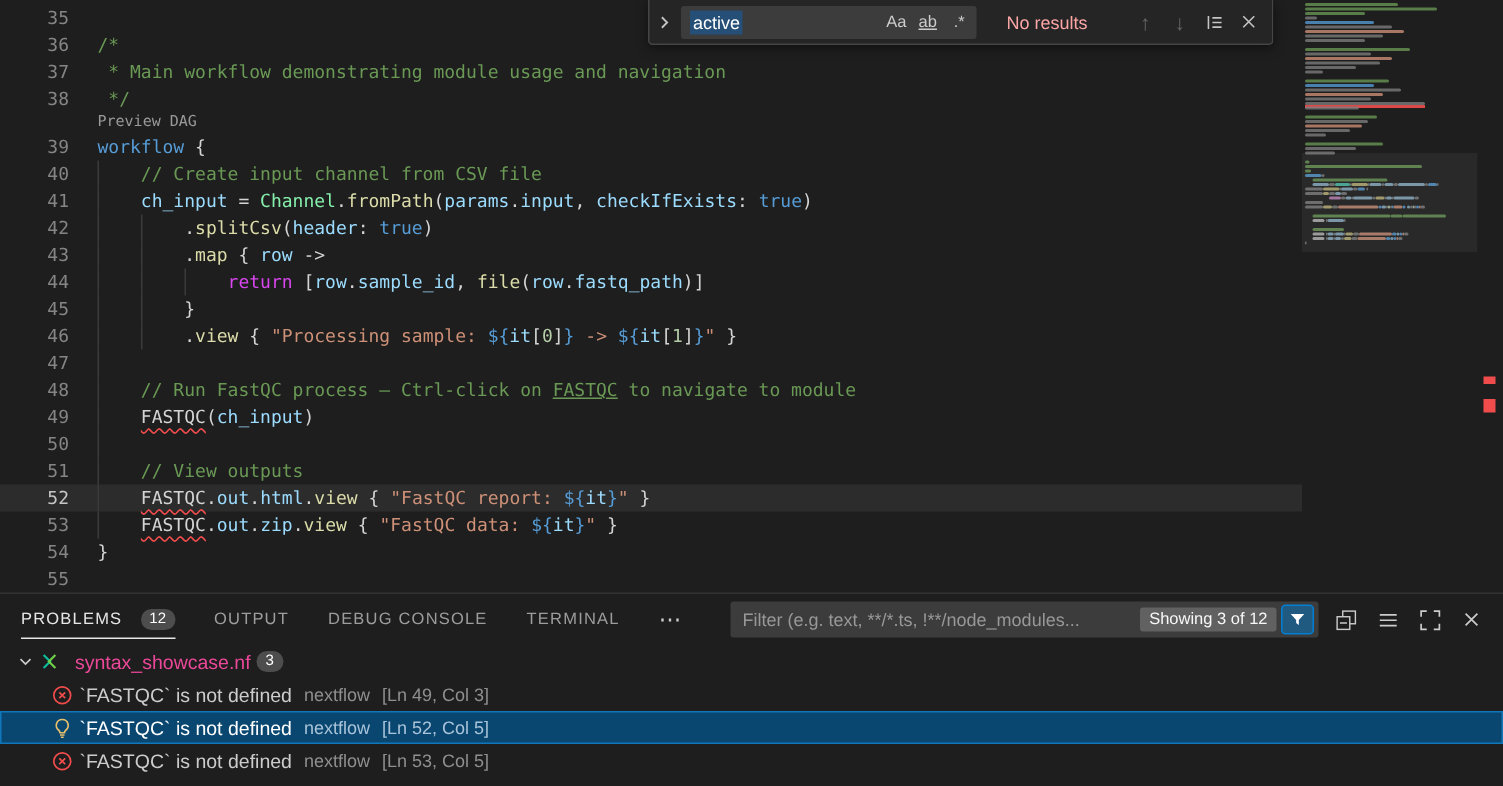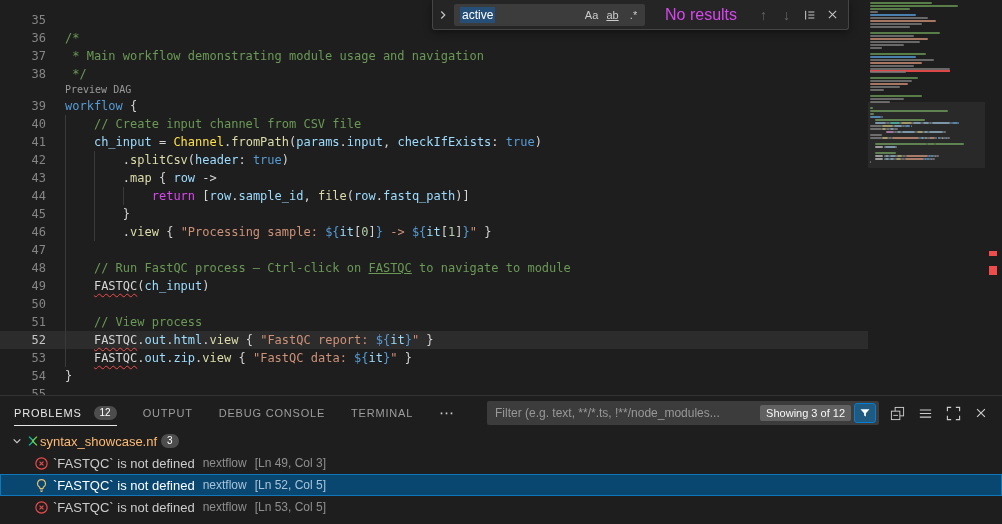--- a/index.html
+++ b/index.html
@@ -1,45 +1,45 @@
 <!DOCTYPE html>
 <html><head>
 <meta charset="utf-8">
 <style>
   *{margin:0;padding:0;box-sizing:border-box}
   html,body{width:1002px;height:524px;overflow:hidden;background:#1e1e1e;font-family:"Liberation Sans",sans-serif}
   #workbench{position:relative;width:1002px;height:524px;color:#ccc}
 
   
   #editor{position:absolute;left:0;top:0;width:1002px;height:395px;background:#1e1e1e}
-  #lines{position:absolute;left:0;top:8px;width:868px;padding-top:3px;font-family:"DejaVu Sans Mono",monospace;font-size:12px}
+  #lines{position:absolute;left:0;top:0;width:868px;padding-top:3px;font-family:"DejaVu Sans Mono",monospace;font-size:12px}
   .line{display:flex;height:18px;line-height:18px}
   .line.current{background:#2c2c2c}
   .ln{flex:0 0 46px;text-align:right;color:#858585;user-select:none}
   .line.current .ln{color:#c6c6c6}
   .code{position:relative;flex:1;padding-left:19px;white-space:pre}
   .guide{position:absolute;top:0;bottom:0;width:1px;background:#3a3a3a}
   .code-lens{height:14px;line-height:14px;margin-left:65px;font-size:10px;color:#9a9a9a;cursor:pointer}
   .tok-c{color:#6a9955}.tok-k{color:#569cd6}.tok-ctl{color:#d946ef}.tok-v{color:#9cdcfe}
-  .tok-f{color:#dcdcaa}.tok-t{color:#fde047}.tok-s{color:#ce9178}.tok-num{color:#b5cea8}.tok-p{color:#d4d4d4}
+  .tok-f{color:#dcdcaa}.tok-t{color:#86efac}.tok-s{color:#ce9178}.tok-num{color:#b5cea8}.tok-p{color:#d4d4d4}
   .tok-cu{color:#6a9955;text-decoration:underline}
   .tok-perr{color:#d4d4d4;text-decoration:underline wavy #f14c4c 1px;text-underline-offset:3px}
 
   
   #find-widget{position:absolute;z-index:5;top:0;left:432px;width:417px;height:30px;background:#252526;
     border:1px solid #454545;border-top:none;border-radius:0 0 3px 3px;display:flex;align-items:center;
     padding:0 5px 0 3px;gap:4px;box-shadow:0 2px 8px rgba(0,0,0,.45)}
   .fw-toggle{width:14px;height:100%;display:flex;align-items:center;justify-content:center;cursor:pointer}
   .fw-input{width:202px;height:22px;background:#3c3c3c;border-radius:2px;display:flex;align-items:center;
     padding:0 2px 0 6px;font-size:12px;color:#fff}
   .fw-query{background:#264f78;padding:1px 2px;white-space:pre}
   .fw-toggles{margin-left:auto;display:flex;gap:2px}
   .fw-tog{width:19px;height:19px;display:flex;align-items:center;justify-content:center;color:#ccc;font-size:11px;border-radius:3px;cursor:pointer}
   .fw-tog.underline{text-decoration:underline}
-  .fw-results{color:#d946ef;font-size:16px;margin:0 16px;white-space:nowrap;min-width:62px}
+  .fw-results{color:#fca5a5;font-size:12px;margin:0 16px;white-space:nowrap;min-width:62px}
   .fw-btn{width:21px;height:21px;display:flex;align-items:center;justify-content:center;color:#c5c5c5;font-size:14px;border-radius:3px;cursor:pointer}
   .fw-btn.disabled{opacity:.4}
 
   
   #minimap{position:absolute;left:868px;top:0;width:117px;height:395px;overflow:hidden}
   .mm-bar{position:absolute;height:2px;border-radius:1px;opacity:.78}
   .mm-errline{position:absolute;height:2px;background:#f14c4c;opacity:.9}
   #mm-slider{position:absolute;left:0;width:117px;background:rgba(200,200,200,.07)}
   #ruler{position:absolute;left:985px;top:0;width:17px;height:395px}
   .ruler-mark{position:absolute;left:4px;width:8px;background:#f14c4c}
@@ -57,21 +57,21 @@
   #panel-controls{margin-left:auto;display:flex;align-items:center;gap:7px}
   .filter-box{display:flex;align-items:center;width:392px;height:24px;background:#3c3c3c;border-radius:2px;padding:0 3px 0 8px}
   .filter-box input{flex:1;background:transparent;border:0;outline:0;color:#ccc;font-size:12px;font-family:"Liberation Sans",sans-serif}
   .filter-box input::placeholder{color:#989898}
   .showing-badge{background:#616161;color:#f8f8f8;font-size:11px;border-radius:2px;padding:2px 6px;margin:0 3px;white-space:nowrap}
   .funnel-btn{width:22px;height:20px;background:rgba(0,127,212,.45);border:1px solid #007fd4;border-radius:3px;display:flex;align-items:center;justify-content:center;cursor:pointer}
   .pa-btn{width:22px;height:22px;display:flex;align-items:center;justify-content:center;border-radius:4px;cursor:pointer}
   #panel-body{font-size:13px;color:#ccc}
   .tree-row{height:22px;display:flex;align-items:center;cursor:pointer}
   .file-row{padding-left:8px}
-  .file-row .fname{margin:0 4px 0 0;color:#fdba74}
+  .file-row .fname{margin:0 4px 0 10px;color:#ec4899}
   .twistie{display:flex;align-items:center;justify-content:center;width:18px}
   .prob-row{padding-left:32px}
   .prob-row .sev{display:flex;align-items:center;justify-content:center;width:18px;margin-right:3px}
   .prob-row.selected{background:#094771;outline:1px solid #1177bb;outline-offset:-1px}
   .prob-msg{color:#ccc;white-space:pre}
   .prob-row.selected .prob-msg{color:#fff}
   .prob-src,.prob-pos{color:#8f8f8f;font-size:12px;margin-left:8px;white-space:nowrap}
   .prob-row.selected .prob-src,.prob-row.selected .prob-pos{color:#a9c3d9}
 </style>
 </head>
@@ -141,21 +141,21 @@
         <div class="line">
           <span class="ln">49</span>
           <span class="code"><i class="guide" style="left: 19px;"></i><span class="tok-p">    </span><span class="tok-perr">FASTQC</span><span class="tok-p">(</span><span class="tok-v">ch_input</span><span class="tok-p">)</span></span>
         </div>
         <div class="line">
           <span class="ln">50</span>
           <span class="code"><i class="guide" style="left: 19px;"></i></span>
         </div>
         <div class="line">
           <span class="ln">51</span>
-          <span class="code"><i class="guide" style="left: 19px;"></i><span class="tok-p">    </span><span class="tok-c">// View process</span></span>
+          <span class="code"><i class="guide" style="left: 19px;"></i><span class="tok-p">    </span><span class="tok-c">// View outputs</span></span>
         </div>
         <div class="line current">
           <span class="ln">52</span>
           <span class="code"><i class="guide" style="left: 19px;"></i><span class="tok-p">    </span><span class="tok-perr">FASTQC</span><span class="tok-p">.</span><span class="tok-v">out</span><span class="tok-p">.</span><span class="tok-v">html</span><span class="tok-p">.</span><span class="tok-f">view</span><span class="tok-p"> { </span><span class="tok-s">"FastQC report: </span><span class="tok-k">${</span><span class="tok-v">it</span><span class="tok-k">}</span><span class="tok-s">"</span><span class="tok-p"> }</span></span>
         </div>
         <div class="line">
           <span class="ln">53</span>
           <span class="code"><i class="guide" style="left: 19px;"></i><span class="tok-p">    </span><span class="tok-perr">FASTQC</span><span class="tok-p">.</span><span class="tok-v">out</span><span class="tok-p">.</span><span class="tok-v">zip</span><span class="tok-p">.</span><span class="tok-f">view</span><span class="tok-p"> { </span><span class="tok-s">"FastQC data: </span><span class="tok-k">${</span><span class="tok-v">it</span><span class="tok-k">}</span><span class="tok-s">"</span><span class="tok-p"> }</span></span>
         </div>
         <div class="line">

